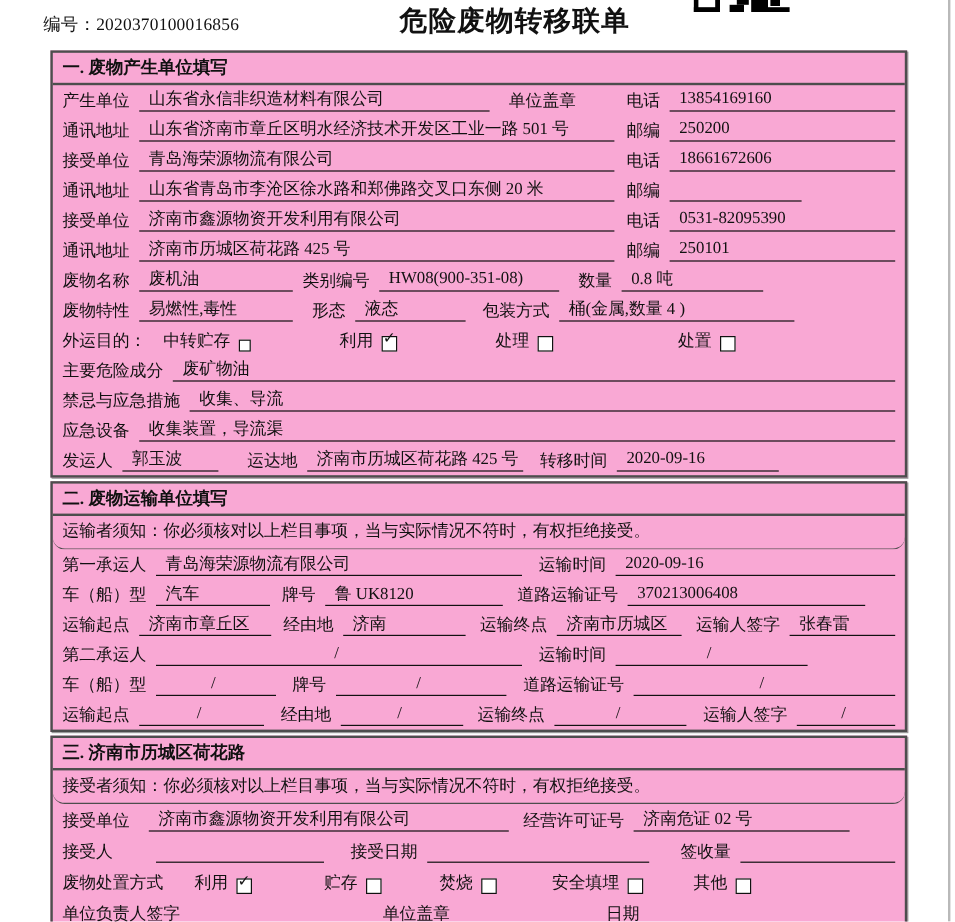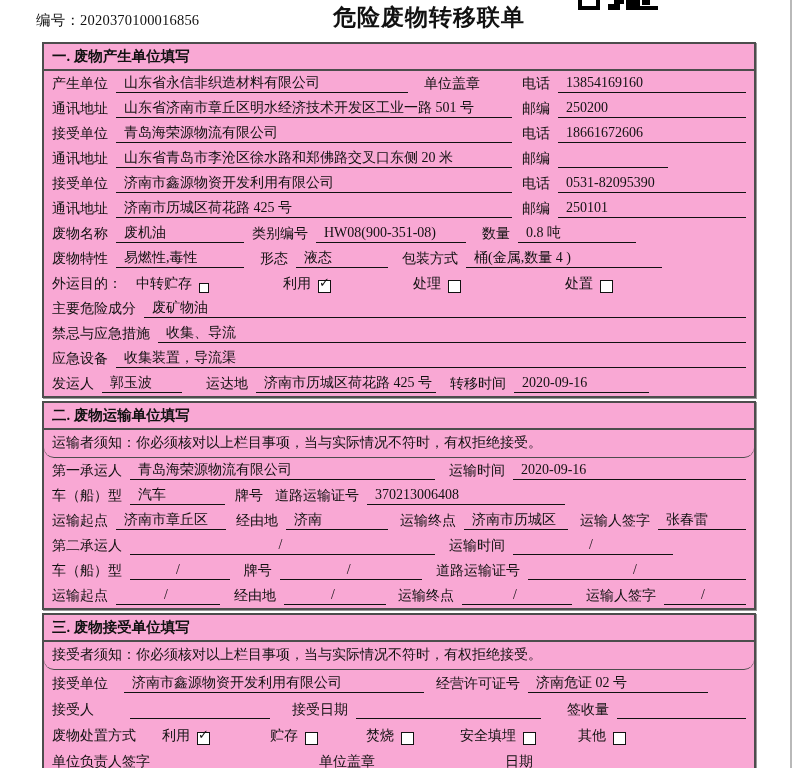--- a/index.html
+++ b/index.html
@@ -206,20 +206,21 @@
     <span class="lbl">第一承运人</span>
     <span class="u" style="width:305px">青岛海荣源物流有限公司</span>
     <span class="lbl" style="margin-left:14px">运输时间</span>
     <span class="u fill">2020-09-16</span>
   </div>
 
   <div class="row">
     <span class="lbl">车（船）型</span>
     <span class="u" style="width:95px">汽车</span>
     <span class="lbl" style="margin-left:10px">牌号</span>
+    <span class="u" style="width:148px">鲁 UK8120</span>
     <span class="lbl" style="margin-left:12px">道路运输证号</span>
     <span class="u" style="width:198px">370213006408</span>
   </div>
 
   <div class="row">
     <span class="lbl">运输起点</span>
     <span class="u" style="width:110px">济南市章丘区</span>
     <span class="lbl" style="margin-left:10px">经由地</span>
     <span class="u" style="width:102px">济南</span>
     <span class="lbl" style="margin-left:12px">运输终点</span>
@@ -250,21 +251,21 @@
     <span class="lbl" style="margin-left:14px">经由地</span>
     <span class="u ctr" style="width:102px">/</span>
     <span class="lbl" style="margin-left:12px">运输终点</span>
     <span class="u ctr" style="width:110px">/</span>
     <span class="lbl" style="margin-left:14px">运输人签字</span>
     <span class="u ctr fill">/</span>
   </div>
 </div>
 
 <div class="box b3">
-  <div class="sec-hd">三. 废物接受单位填写</div>
+  <div class="sec-hd">三. 济南市历城区荷花路</div>
   <div class="notice">接受者须知：你必须核对以上栏目事项，当与实际情况不符时，有权拒绝接受。</div>
 
   <div class="row">
     <span class="lbl">接受单位</span>
     <span class="u" style="width:300px;margin-left:16px">济南市鑫源物资开发利用有限公司</span>
     <span class="lbl" style="margin-left:12px">经营许可证号</span>
     <span class="u" style="width:180px">济南危证 02 号</span>
   </div>
 
   <div class="row">

